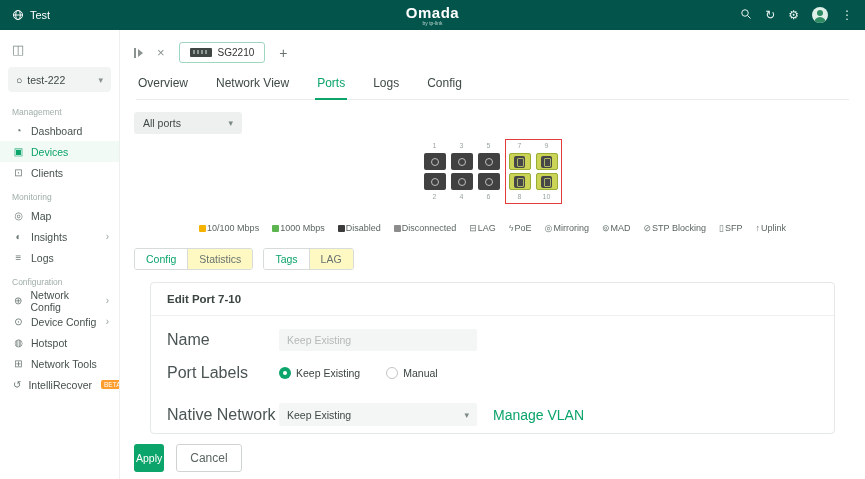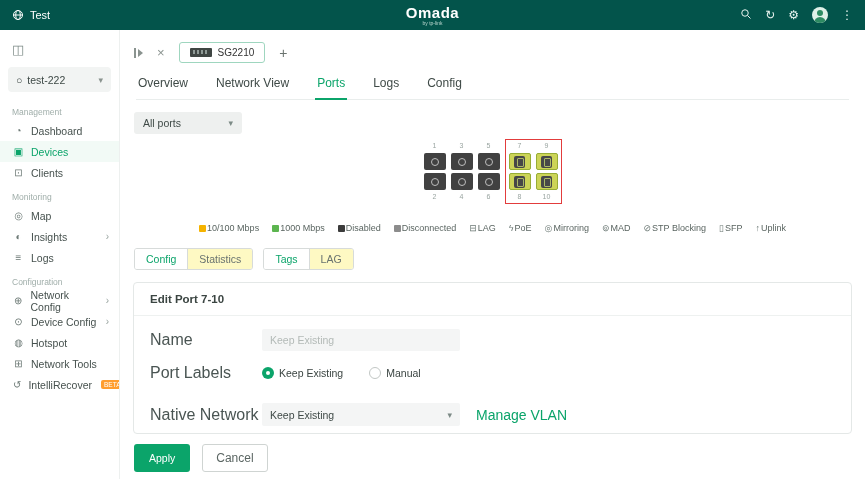--- a/index.html
+++ b/index.html
@@ -74,40 +74,40 @@
   .lg-ic { font-size:9px; color:#6d7a76; }
 
   
   .subtabs { display:flex; gap:10px; margin:15px 14px 0; }
   .seg { display:flex; border:1px solid #d7dbda; border-radius:3px; overflow:hidden; font-size:10.5px; }
   .seg .sg { padding:4px 11px; background:#fef9c3; color:#68726f; border-left:1px solid #d7dbda; cursor:pointer; }
   .seg .sg:first-child { border-left:none; }
   .seg .sg.on { background:#fff; color:#0ba46a; }
 
   
-  .panel { margin:12px 13px 0; border:1px solid #e4e8e7; border-radius:4px; height:152px; overflow:hidden; }
+  .panel { margin:12px 30px 0; border:1px solid #e4e8e7; border-radius:4px; height:152px; overflow:hidden; }
   .panel-title { font-size:11.5px; font-weight:bold; color:#3b4542; padding:10px 16px; border-bottom:1px solid #eef1f0; }
   .pbody { padding:0 16px 8px; }
   .frow { display:flex; align-items:center; margin-top:13px; }
   .frow.gap-lg { margin-top:21px; }
   .flabel { width:112px; flex:none; font-size:16px; color:#4a5553; display:flex; align-items:center; gap:4px; }
   .finput { width:198px; height:22px; background:#f4f5f5; border:none; border-radius:2px; padding:0 8px; font-size:10.5px; color:#333; }
   .finput::placeholder { color:#b3bab7; }
   .fselect { width:198px; height:23px; background:#f4f5f5; border-radius:2px; display:flex; align-items:center; justify-content:space-between; padding:0 8px; font-size:10.5px; color:#3f4a47; cursor:pointer; }
   .fselect .chev { color:#7c8a86; font-size:9px; }
   .vlan-link { margin-left:16px; font-size:14px; color:#0ba46a; cursor:pointer; }
   .radios { display:flex; gap:26px; }
   .radio { display:inline-flex; align-items:center; gap:5px; font-size:10.5px; color:#3b4542; cursor:pointer; }
   .rdot { width:12px; height:12px; border-radius:50%; border:1px solid #c2c7c5; background:#fff; flex:none; position:relative; }
   .radio.sel .rdot { border:none; background:#0ba46a; }
   .radio.sel .rdot::after { content:""; position:absolute; left:4px; top:4px; width:4px; height:4px; border-radius:50%; background:#fff; }
 
   
   .btns { display:flex; gap:12px; margin:10px 14px 0; }
-  .btn-apply { background:#0ba46a; color:#fff; border:none; border-radius:3px; padding:6px 15px; font-size:10.5px; cursor:pointer; font-family:inherit; }
+  .btn-apply { background:#0ba46a; color:#fff; border:none; border-radius:3px; padding:6px 2px; font-size:10.5px; cursor:pointer; font-family:inherit; }
   .btn-cancel { background:#fff; color:#5b6663; border:1px solid #cfd4d2; border-radius:3px; padding:6px 13px; font-size:12px; cursor:pointer; font-family:inherit; }
 </style>
 </head>
 <body>
 
 <div class="app">
 
   <header class="topbar">
     <div class="tb-left">
       <svg width="12" height="12" viewBox="0 0 24 24">

